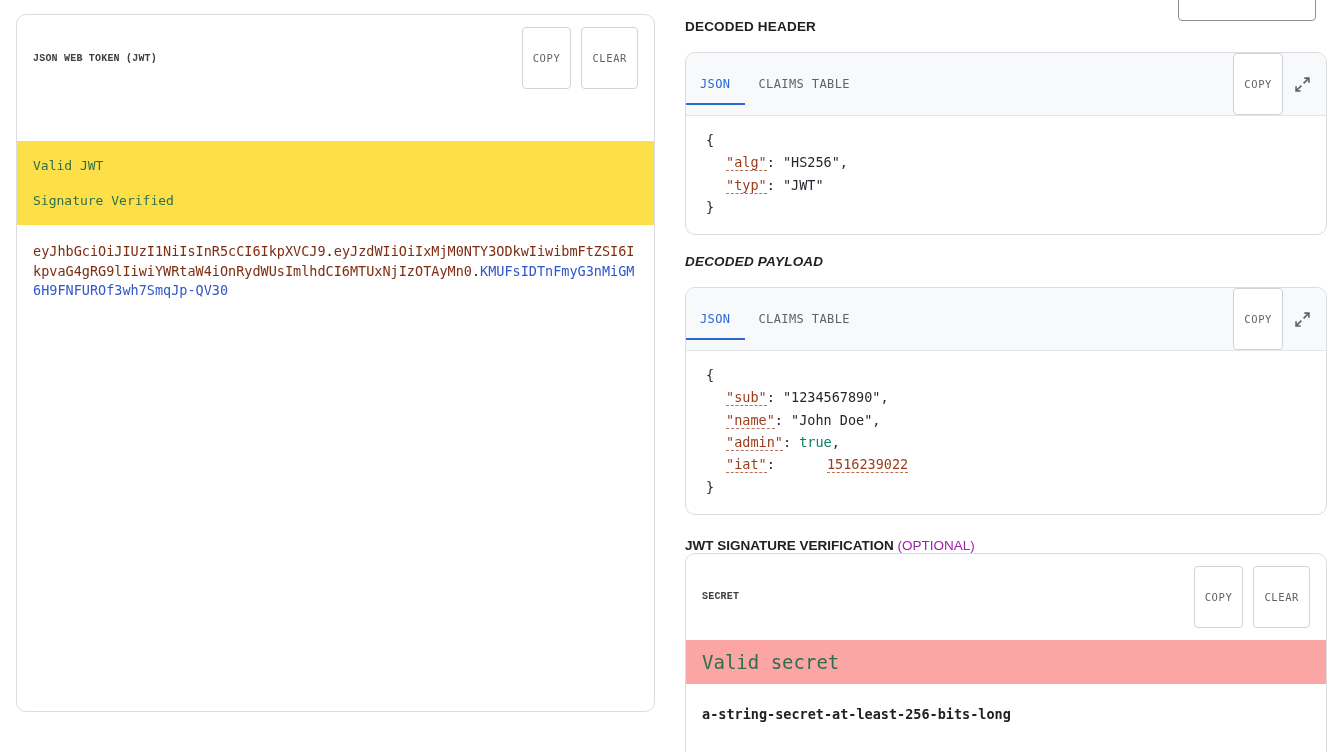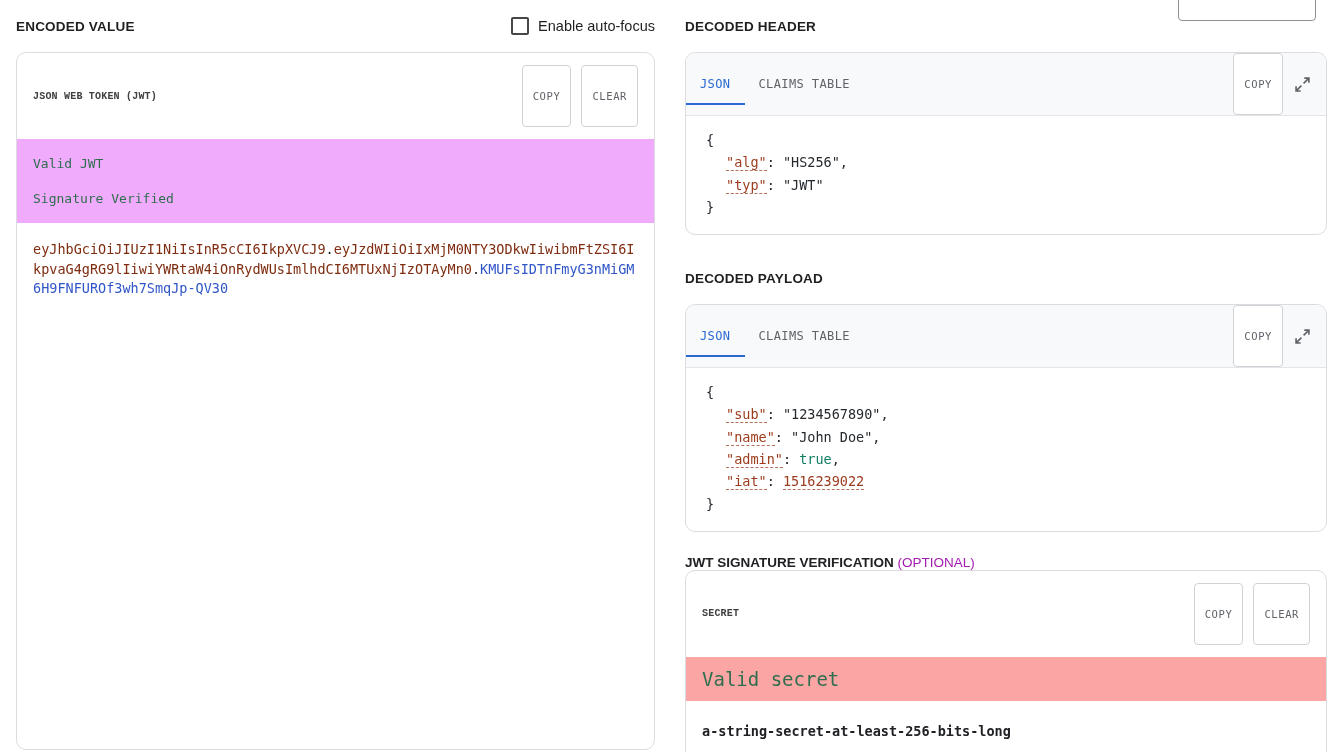--- a/index.html
+++ b/index.html
@@ -16,42 +16,42 @@
   .autofocus-label { font-size:14.5px; color:#1f1f1f; }
 
   .card { border:1px solid #dadce0; border-radius:10px; background:#fff; overflow:hidden; }
 
   .card-head { display:flex; align-items:center; gap:10px; padding:12px 16px; }
   .card-title { flex:1; font-family:Liberation Mono, monospace; font-size:10px; font-weight:700; color:#404040; letter-spacing:.2px; }
   .btn-sm { font-family:"DejaVu Sans Mono", monospace; font-size:10.5px; letter-spacing:.6px; color:#5f6368;
     background:#fff; border:1px solid #d0d3d6; border-radius:4px; padding:24px 10px; cursor:pointer; }
 
   .jwt-card { height:698px; display:flex; flex-direction:column; }
-  .status-green { background:#f0abfc; padding:17px 16px; display:flex; flex-direction:column; gap:20px; }
+  .status-green { background:#fde047; padding:17px 16px; display:flex; flex-direction:column; gap:20px;margin-top:40px; }
   .status-line { font-family:"DejaVu Sans Mono", monospace; font-size:13px; color:#2e6e4e; }
   .token { padding:17px 16px; font-family:"DejaVu Sans Mono", monospace; font-size:13.5px; line-height:19.5px;
     word-break:break-all; color:#202124; }
   .tok-header, .tok-payload { color:#7f2d11; }
   .tok-sig { color:#3056c8; }
   .tok-dot { color:#202124; }
 
   .tabs { display:flex; align-items:center; background:#f8f9fb; border-bottom:1px solid #e3e5e8; padding-right:12px; }
   .tab { font-family:"DejaVu Sans Mono", monospace; font-size:12px; letter-spacing:.4px; color:#5f6368;
     padding:14px 14px 12px; border-bottom:2px solid transparent; cursor:pointer; }
   .tab.active { color:#2a69d2; border-bottom-color:#2a69d2; }
   .tabs .spacer { flex:1; }
   .icon-btn { background:none; border:none; cursor:pointer; display:flex; align-items:center; padding:4px; margin-left:8px; }
 
   .code { padding:13px 20px 16px; font-family:"DejaVu Sans Mono", monospace; font-size:13.5px; line-height:22.3px; color:#24292e; }
   .indent { padding-left:20px; }
   .jkey { color:#9c3c1d; border-bottom:1px dashed #b3715a; }
   .jbool { color:#0e7d62; }
-  .jnum { color:#9c3c1d; border-bottom:1px dashed #b3715a; }
+  .jnum { color:#9c3c1d; border-bottom:1px dashed #b3715a;margin-left:44px; }
 
-  .mt-gap1 { margin-top:31px; }
+  .mt-gap1 { margin-top:14px;font-style:italic; }
   .sig-title { margin-top:23px; font-size:13.5px; font-weight:700; color:#202124; }
   .sig-optional { color:#a21caf; font-weight:400; }
   .instruction { margin:16px 0 15px; font-size:14.5px; color:#3c4043; }
 
   .green-bar { background:#fca5a5; padding:11px 16px; font-family:"DejaVu Sans Mono", monospace; font-size:19px; color:#2e6e4e; }
   .secret-value { padding:22px 16px 38px; font-family:"DejaVu Sans Mono", monospace; font-size:13.5px; font-weight:700; color:#202124; }
   .card-foot { border-top:1px solid #e0e0e0; display:flex; justify-content:flex-end; align-items:center; gap:14px; padding:11px 16px; }
   .enc-label { font-family:"DejaVu Sans Mono", monospace; font-size:13px; color:#202124; }
   .select { display:flex; align-items:center; justify-content:space-between; width:98px; border:1px solid #747775;
     border-radius:4px; padding:6px 8px 6px 12px; font-family:"DejaVu Sans Mono", monospace; font-size:13px; color:#202124;
@@ -59,27 +59,20 @@
 
   .clipped-btn { position:absolute; top:-22px; right:11px; width:138px; height:29px; border:1px solid #8d9195;
     border-radius:4px; background:#fff; }
 </style>
 </head>
 <body>
 
 <div class="page">
 
   <div class="col-left">
-    <div class="section-head">
-      <div class="section-label">ENCODED VALUE</div>
-      <div class="autofocus">
-        <span class="checkbox"></span>
-        <span class="autofocus-label">Enable auto-focus</span>
-      </div>
-    </div>
 
     <div class="card jwt-card">
       <div class="card-head">
         <div class="card-title">JSON WEB TOKEN (JWT)</div>
         <button class="btn-sm">COPY</button>
         <button class="btn-sm">CLEAR</button>
       </div>
       <div class="status-green">
         <div class="status-line">Valid JWT</div>
         <div class="status-line">Signature Verified</div>

